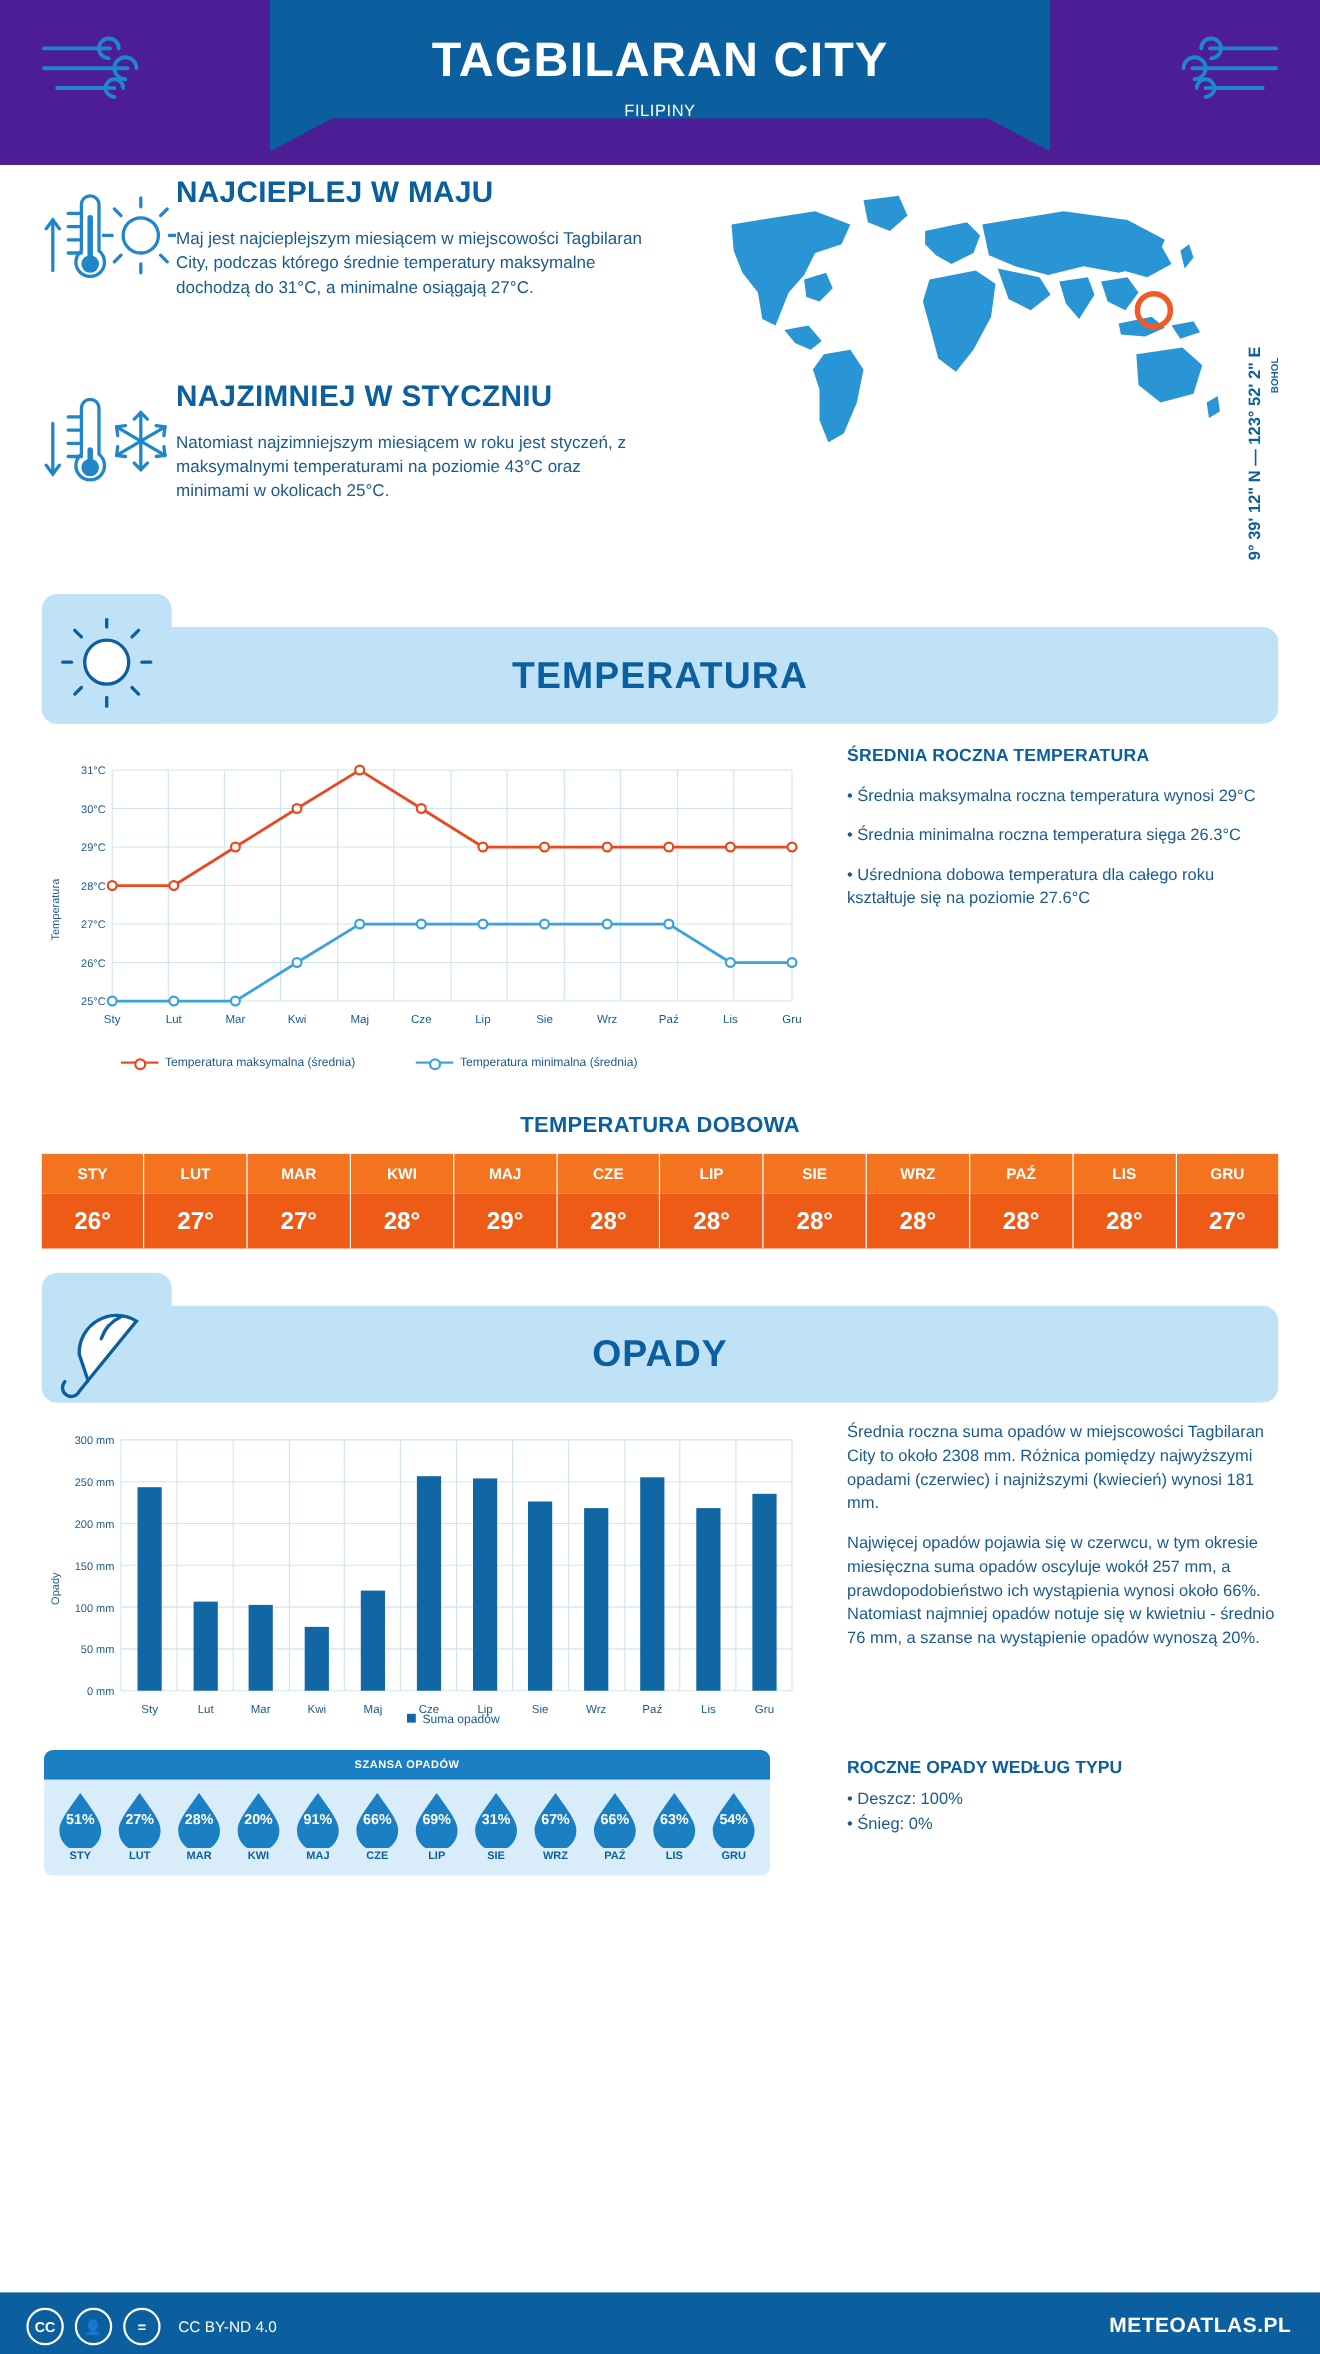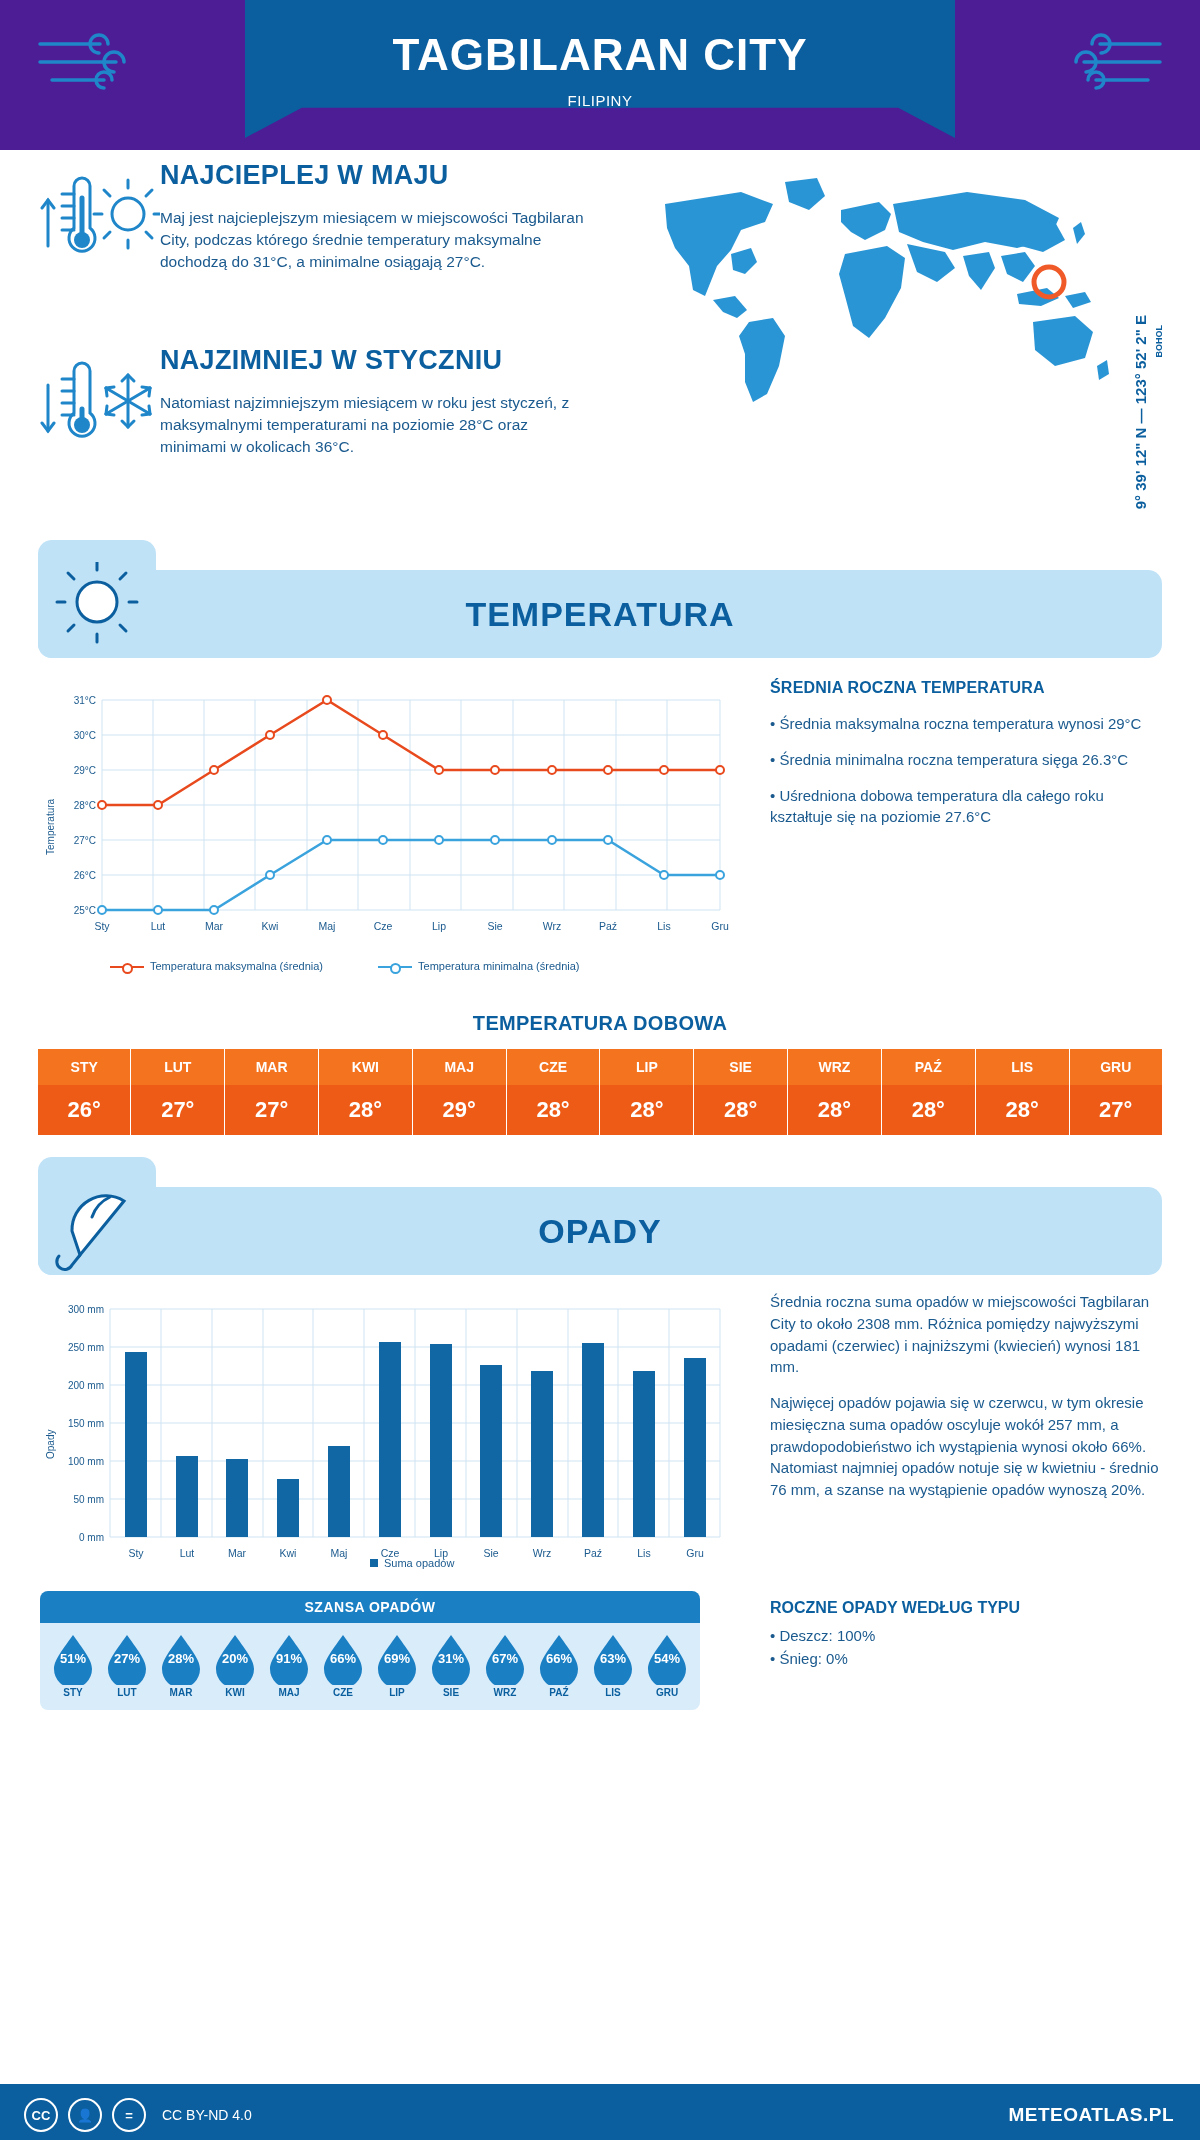--- a/index.html
+++ b/index.html
@@ -121,21 +121,21 @@
 
   .precip-side {
     position:absolute; left:770px; top:0; width:390px;
     font-size:15px; line-height:1.45; color:#1b5a8e;
   }
   .precip-side p { margin:0 0 14px 0; }
 
   
   .chance-box { position:absolute; left:40px; top:300px; width:660px; }
   .chance-head {
-    background:#1b7fc4; color:#fff; text-align:center; font-size:14px; font-weight:bold;
+    background:#1b7fc4; color:#fff; text-align:center; font-size:10px; font-weight:bold;
     padding:8px 0; border-radius:8px 8px 0 0; letter-spacing:.5px;
   }
   .chance-body {
     background:#d9ecfa; border-radius:0 0 8px 8px; padding:10px 6px 12px 6px;
     display:flex; justify-content:space-around;
   }
   .drop-item { text-align:center; width:52px; }
   .drop { position:relative; width:46px; height:52px; margin:0 auto; }
   .drop svg { display:block; }
   .drop .val {
@@ -256,21 +256,21 @@
                 <path d="M22 13 L14 14"></path>
               <path d="M-22 13 L-14 14"></path>
                 <path d="M-22 13 L-21 5"></path>
               <path d="M22 -13 L14 -14"></path>
                 <path d="M22 -13 L21 -5"></path>
             </g>
           </g>
         </svg>
       </div>
       <h3 class="info-title">NAJZIMNIEJ W STYCZNIU</h3>
-      <p class="info-text">Natomiast najzimniejszym miesiącem w roku jest styczeń, z maksymalnymi temperaturami na poziomie 28°C oraz minimami w okolicach 36°C.</p>
+      <p class="info-text">Natomiast najzimniejszym miesiącem w roku jest styczeń, z maksymalnymi temperaturami na poziomie 43°C oraz minimami w okolicach 25°C.</p>
     </div>
 
     <div class="map-wrap">
       <svg width="470" height="250" viewBox="0 0 470 250">
         <g fill="#2a95d5">
 
           <path d="M20 34 L96 22 L128 34 L120 52 L96 60 L86 80 L72 96 L60 126 L48 120 L44 96 L30 78 L22 58 Z"></path>
           <path d="M86 84 L106 78 L112 92 L100 104 L88 100 Z"></path>
 
           <path d="M68 130 L90 126 L102 140 L92 148 L78 142 Z"></path>

